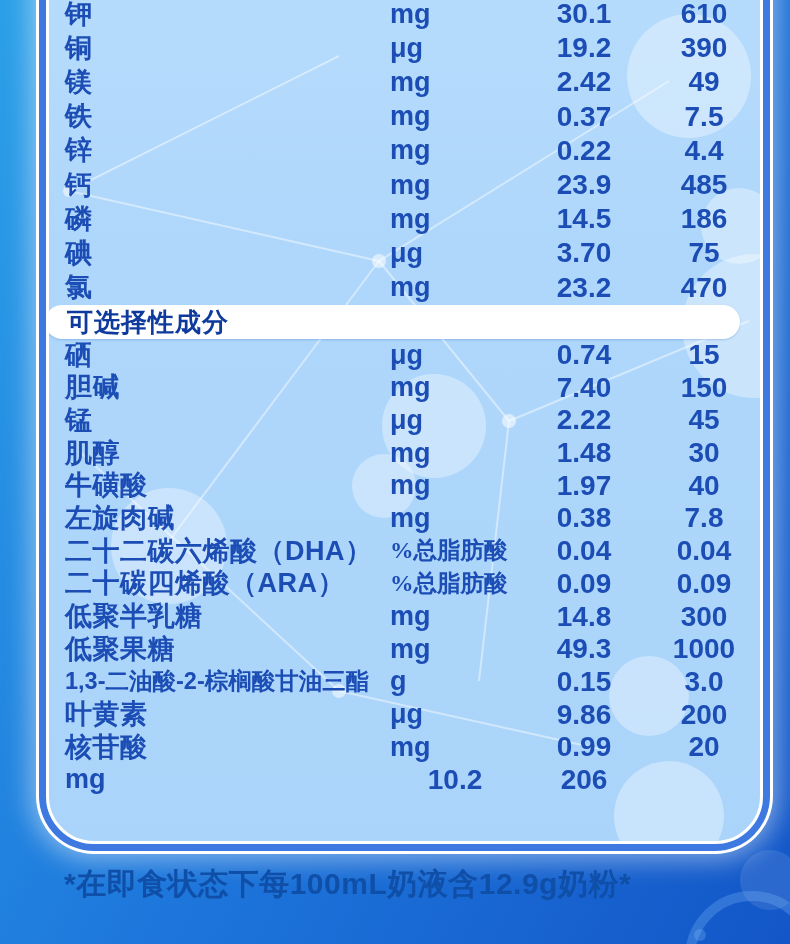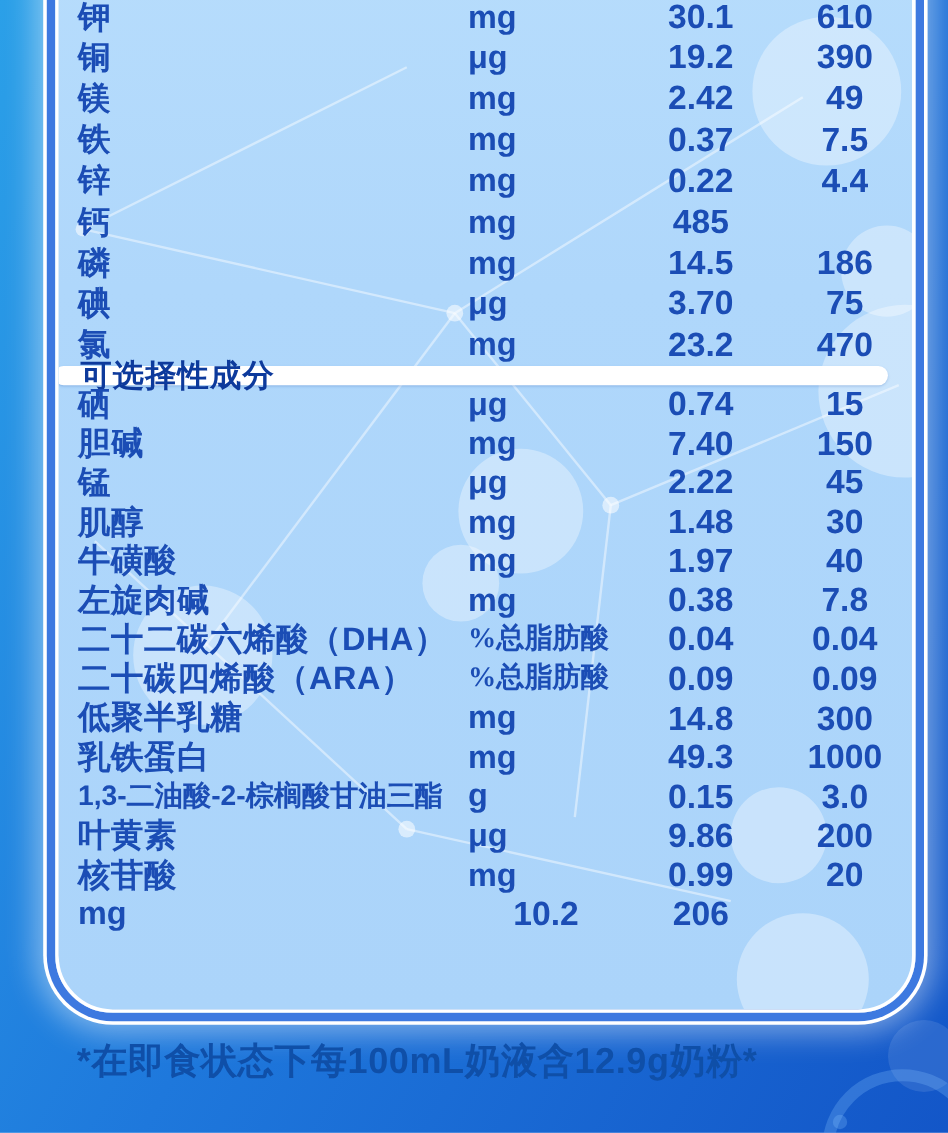--- a/index.html
+++ b/index.html
@@ -34,21 +34,21 @@
   .rows-a .row{height:34.2px;}
   .rows-b .row{height:32.7px;}
   .cell{white-space:nowrap;line-height:1;}
   .cell.name{font-size:27px;letter-spacing:0.5px;}
   .cell.name.small{font-size:23.5px;letter-spacing:0;}
   .cell.unit{font-size:27px;}
   .cell.unit.small{font-size:23.5px;font-family:Liberation Serif, serif;}
   .cell.v1,.cell.v2{font-size:28px;text-align:center;}
   .band{
     position:relative;
-    height:16px;
+    height:34px;
     margin:0 20px 0 -4px;
     background:var(--band-bg);
     border-radius:17px;
     display:flex;align-items:center;
     padding-left:22px;
     box-shadow:0 1px 2px rgba(40,90,180,0.25);
   }
   .band-label{
     color:var(--section-text);
     font-size:26px;font-weight:bold;letter-spacing:1px;line-height:1;
@@ -129,20 +129,21 @@
         </div>
         <div class="row">
           <div class="cell name">锌</div>
           <div class="cell unit">mg</div>
           <div class="cell v1">0.22</div>
           <div class="cell v2">4.4</div>
         </div>
         <div class="row">
           <div class="cell name">钙</div>
           <div class="cell unit">mg</div>
+          <div class="cell v1">23.9</div>
           <div class="cell v2">485</div>
         </div>
         <div class="row">
           <div class="cell name">磷</div>
           <div class="cell unit">mg</div>
           <div class="cell v1">14.5</div>
           <div class="cell v2">186</div>
         </div>
         <div class="row">
           <div class="cell name">碘</div>
@@ -211,21 +212,21 @@
           <div class="cell v1">0.09</div>
           <div class="cell v2">0.09</div>
         </div>
         <div class="row">
           <div class="cell name">低聚半乳糖</div>
           <div class="cell unit">mg</div>
           <div class="cell v1">14.8</div>
           <div class="cell v2">300</div>
         </div>
         <div class="row">
-          <div class="cell name">乳铁蛋白</div>
+          <div class="cell name">低聚果糖</div>
           <div class="cell unit">mg</div>
           <div class="cell v1">49.3</div>
           <div class="cell v2">1000</div>
         </div>
         <div class="row">
           <div class="cell name small">1,3-二油酸-2-棕榈酸甘油三酯</div>
           <div class="cell unit">g</div>
           <div class="cell v1">0.15</div>
           <div class="cell v2">3.0</div>
         </div>

